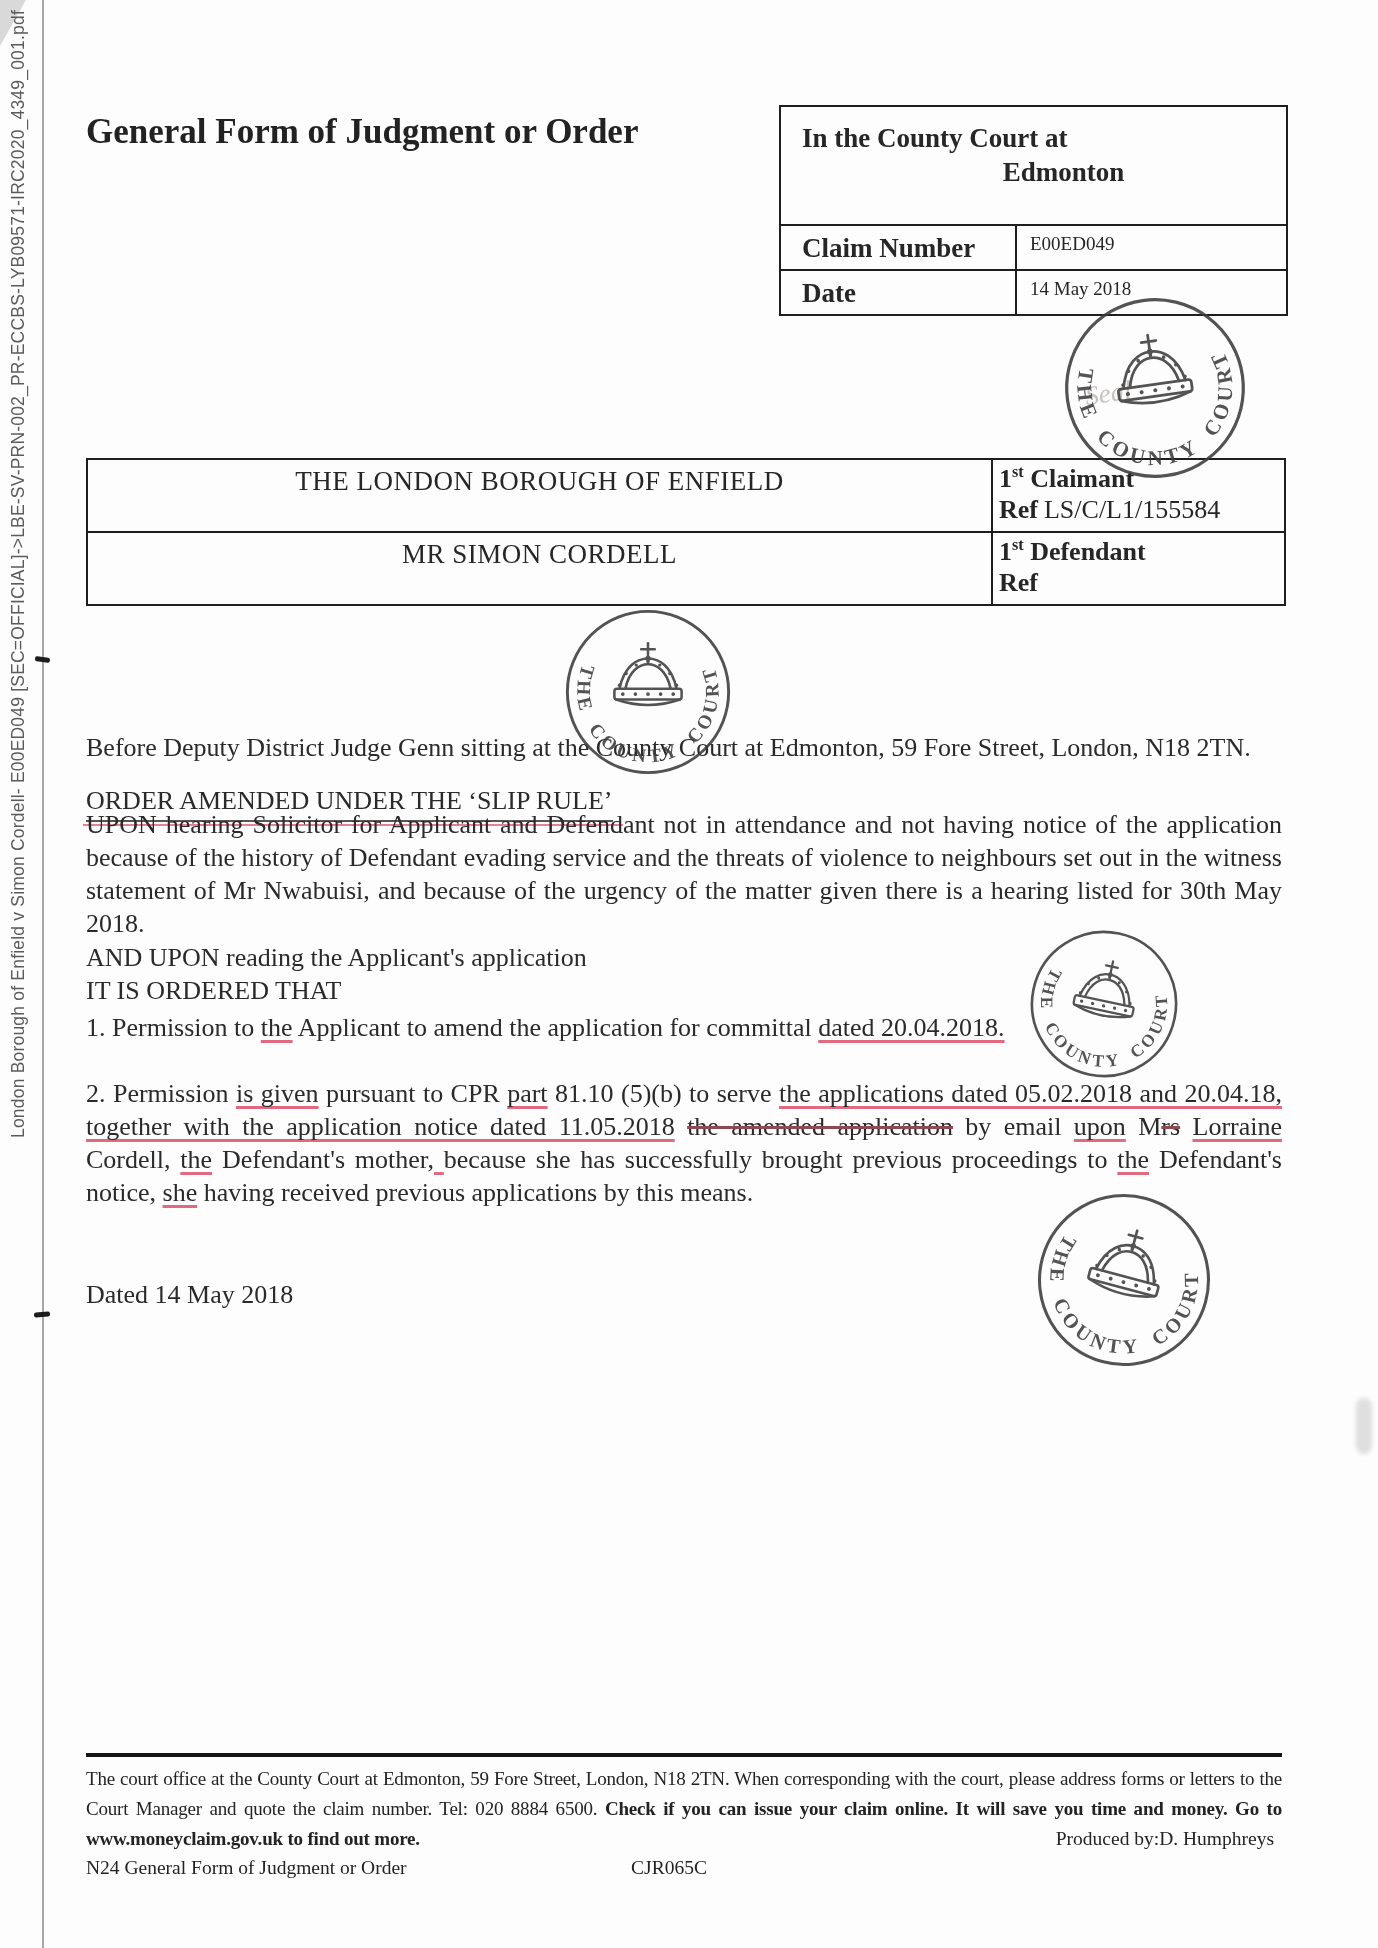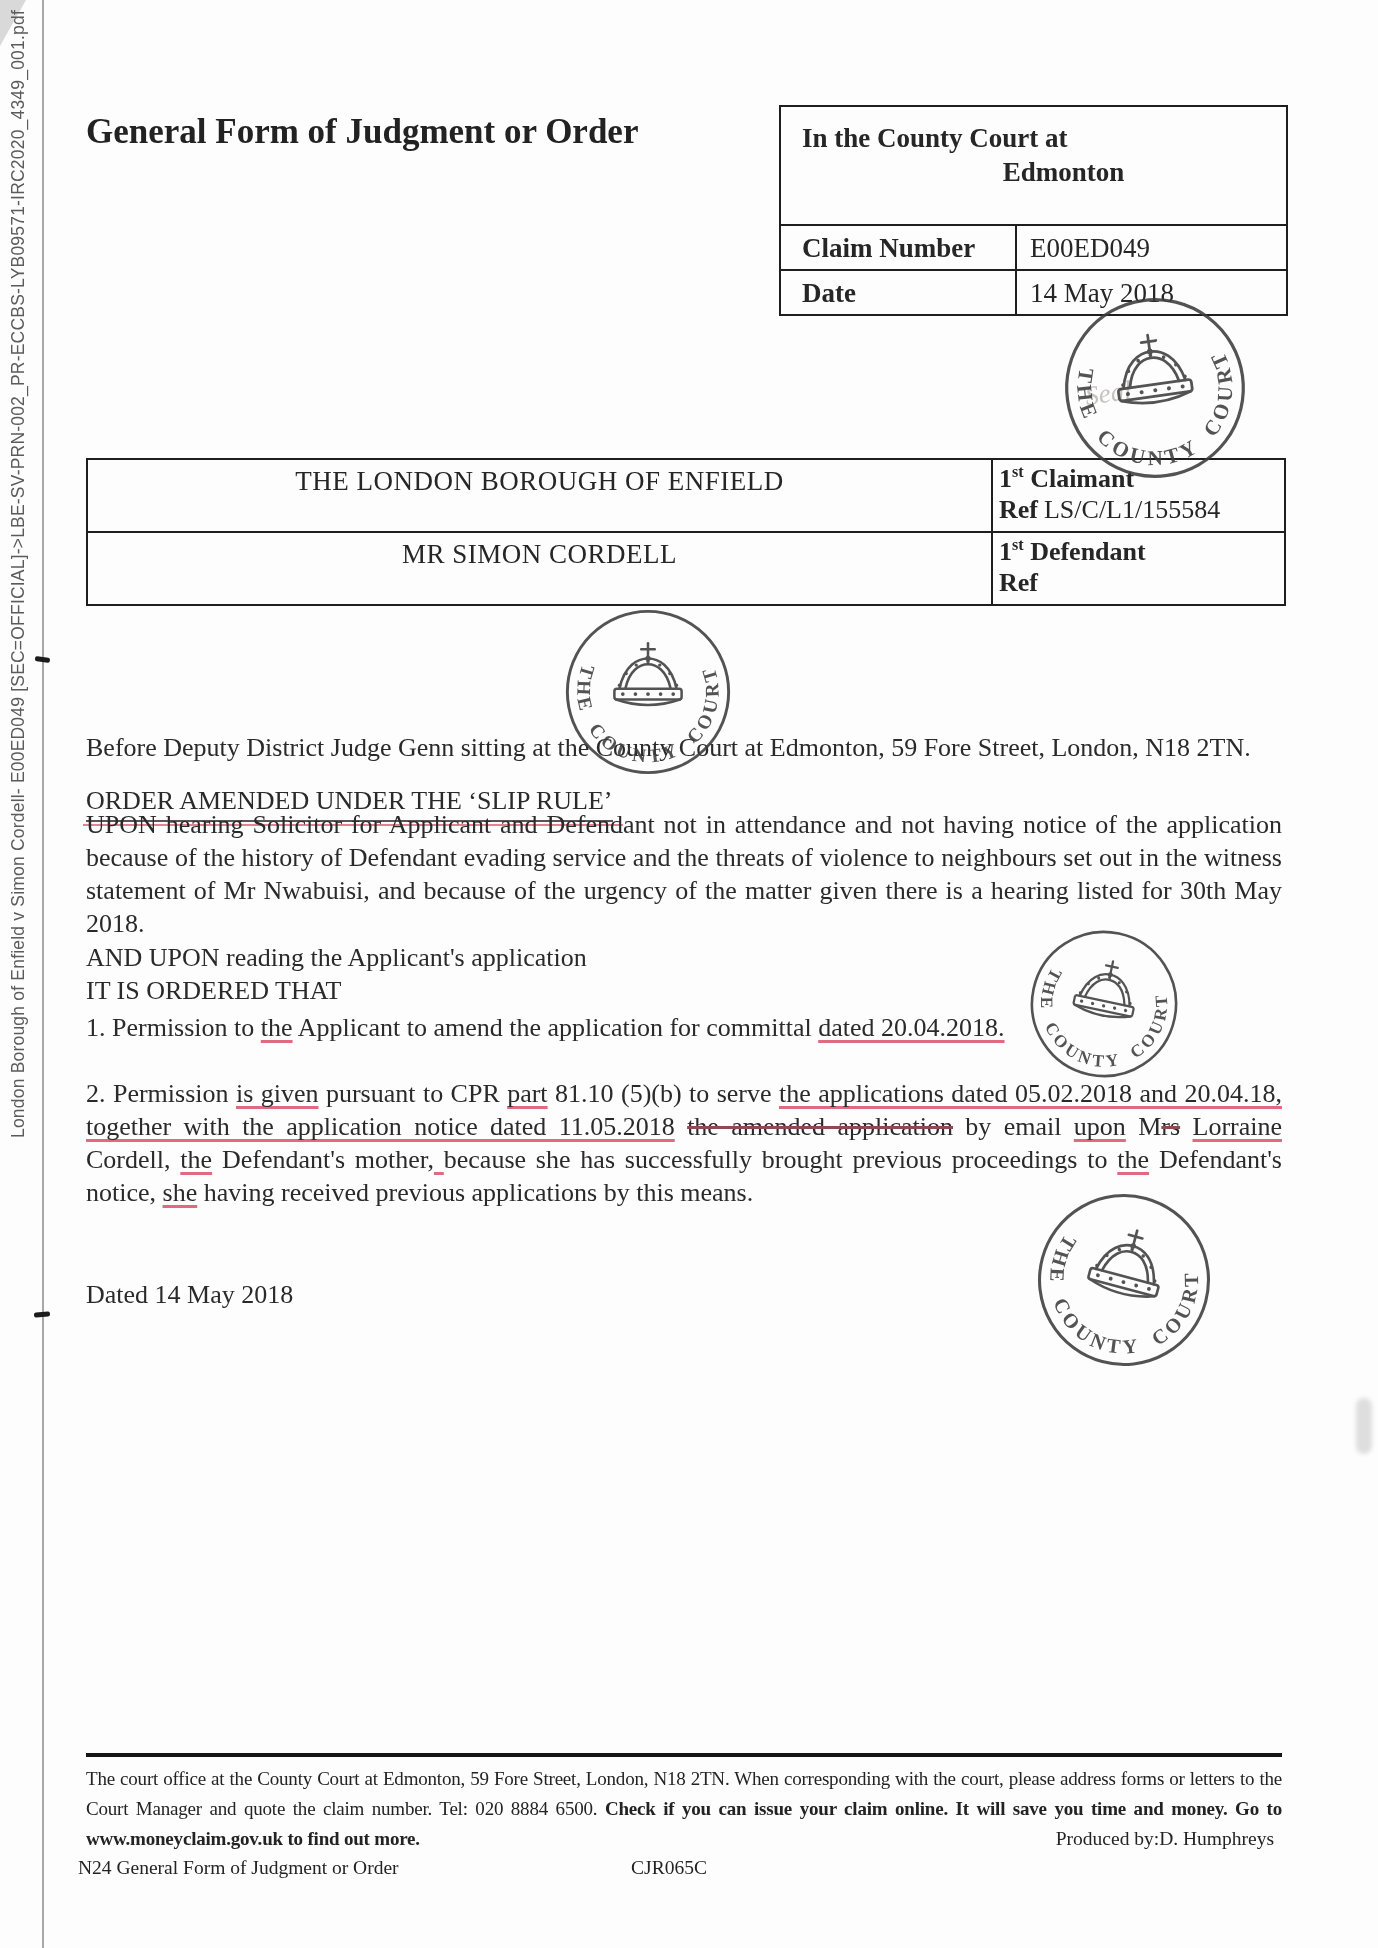--- a/index.html
+++ b/index.html
@@ -21,21 +21,21 @@
   .title{position:absolute;left:86px;top:112px;font-size:35px;font-weight:bold;color:#222;}
   
   .cbox{position:absolute;left:779px;top:105px;width:505px;border:2.5px solid #1e1e1e;
     background:transparent;}
   .cbox-head{height:117px;border-bottom:2.5px solid #1e1e1e;}
   .cbox-h1{padding:16px 0 0 21px;font-size:27px;font-weight:bold;}
   .cbox-h2{padding:3px 0 0 0;text-align:center;font-size:27px;font-weight:bold;padding-left:60px;}
   .cbox-row{display:flex;height:43px;}
   .cbox-row.first{border-bottom:2.5px solid #1e1e1e;}
   .cbox-label{width:234px;box-sizing:border-box;padding:7px 0 0 21px;font-weight:bold;font-size:27px;}
-  .cbox-val{flex:1;border-left:2.5px solid #1e1e1e;padding:7px 0 16px 13px;font-size:27px;}
+  .cbox-val{flex:1;border-left:2.5px solid #1e1e1e;padding:7px 0 16px 13px;font-size:19px;}
   
   .ptable{position:absolute;left:86px;top:458px;width:1196px;border:2.5px solid #1e1e1e;}
   .prow{display:flex;height:71px;}
   .prow.first{border-bottom:2.5px solid #1e1e1e;}
   .pname{width:903px;box-sizing:border-box;text-align:center;padding-top:6px;font-size:27px;
     letter-spacing:.5px;}
   .pside{flex:1;border-left:2.5px solid #1e1e1e;padding:3px 0 0 6px;}
   .prole{font-size:26px;font-weight:bold;}
   .prole sup{font-size:.62em;}
   .pref{font-size:26px;margin-top:1px;}
@@ -58,21 +58,21 @@
   .seal-a{left:1063px;top:296px;width:184px;height:184px;transform:rotate(-8deg);z-index:5;}
   .seal-b{left:564px;top:608px;width:168px;height:168px;z-index:5;}
   .seal-c{left:1029px;top:929px;width:150px;height:150px;transform:rotate(12deg);z-index:5;}
   .seal-d{left:1036px;top:1192px;width:176px;height:176px;transform:rotate(15deg);z-index:5;}
   
   .frule{position:absolute;left:86px;top:1753px;width:1196px;height:4px;background:#151515;}
   .ftext{position:absolute;left:86px;top:1764px;width:1196px;font-size:19px;line-height:30px;
     text-align:justify;color:#232323;letter-spacing:-.2px;}
   .fproduced{position:absolute;left:78px;top:1828px;width:1196px;text-align:right;font-size:19.5px;
     color:#232323;}
-  .fform{position:absolute;left:78px;top:1857px;font-size:19.5px;color:#232323;}
+  .fform{position:absolute;left:86px;top:1857px;font-size:19.5px;color:#232323;}
   .fcode{position:absolute;left:71px;top:1857px;width:1196px;text-align:center;font-size:19.5px;
     color:#232323;}
 </style>
 </head>
 <body>
 
 <div class="page">
 
   <div class="corner-artifact"></div>
   <div class="edge-smudge"></div>

